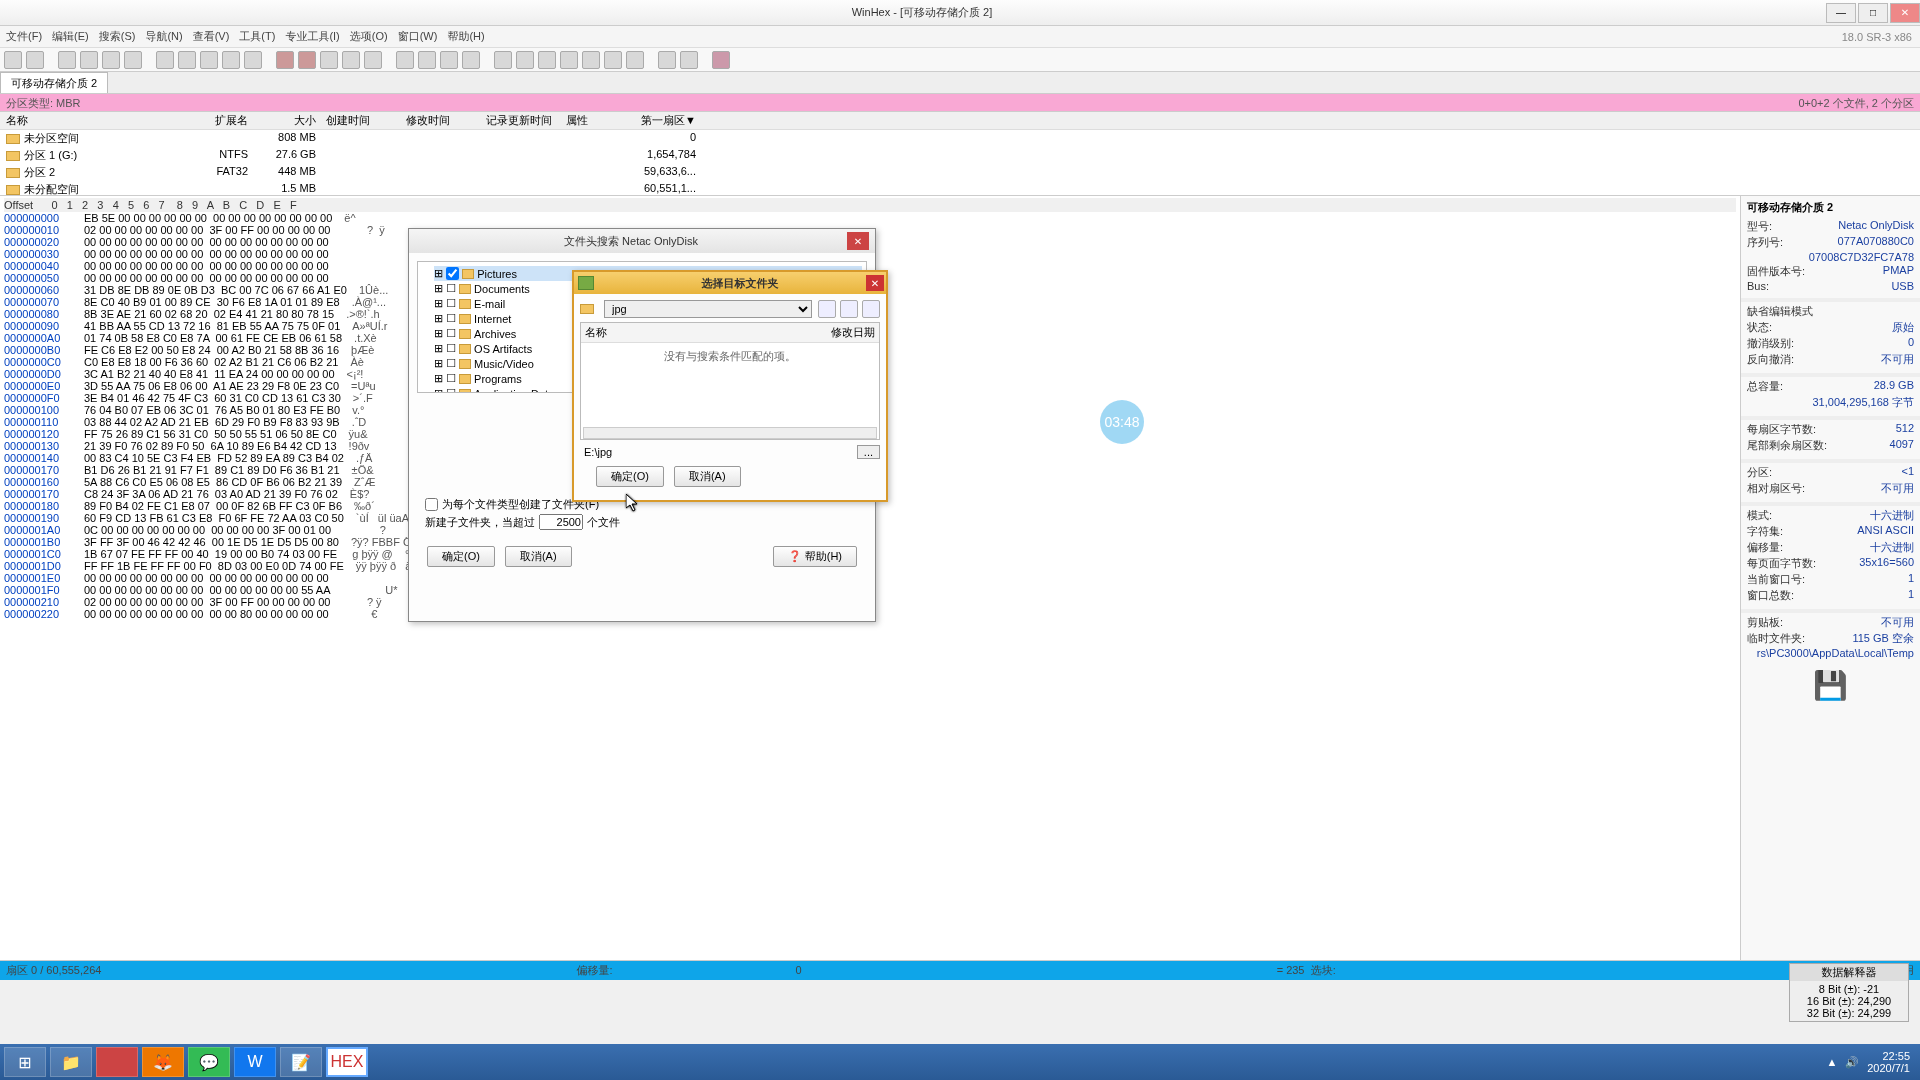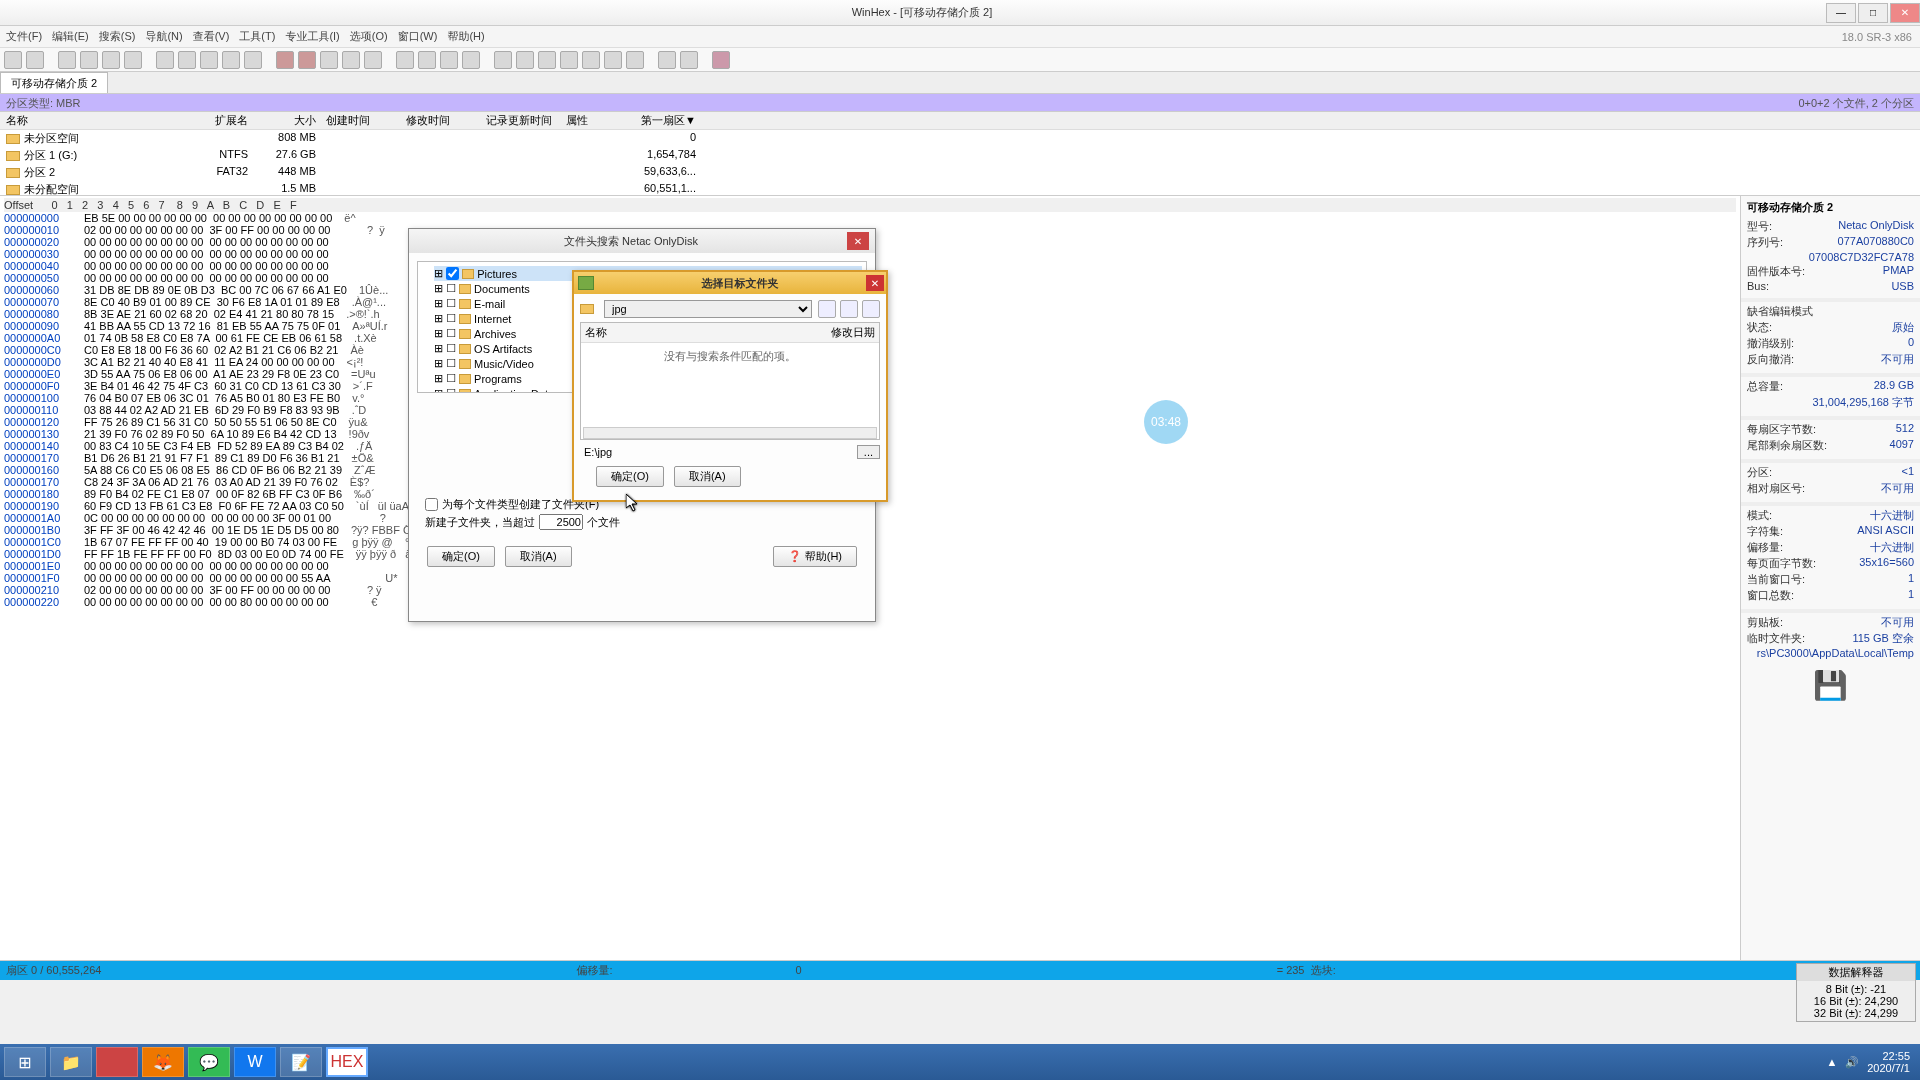--- a/index.html
+++ b/index.html
@@ -10,21 +10,21 @@
 .titlebar .winbtn { width:30px; height:20px; border:1px solid #bbb; margin-left:2px; background:#eee; display:flex; align-items:center; justify-content:center; font-size:10px; }
 .titlebar .winbtn.close { background:#e88; color:#fff; }
 .menubar { height:22px; background:#f5f5f5; display:flex; align-items:center; padding:0 6px; gap:10px; border-bottom:1px solid #ddd; position:relative; }
 .menubar span { color:#444; }
 .menubar .ver { position:absolute; right:8px; color:#888; }
 .toolbar { height:24px; background:#f8f8f8; border-bottom:1px solid #ccc; display:flex; align-items:center; padding:0 4px; gap:4px; }
 .tbicon { width:18px; height:18px; background:#d8d8d8; border:1px solid #aaa; border-radius:2px; }
 .tbsep { width:6px; }
 .tabbar { height:22px; background:#eee; border-bottom:1px solid #ccc; display:flex; }
 .tab { padding:3px 10px; background:#fff; border:1px solid #bbb; border-bottom:none; font-size:11px; }
-.infobar { height:18px; background:#c4b5fd; border-bottom:1px solid #ccc; padding:2px 6px; color:#555; display:flex; justify-content:space-between; }
+.infobar { height:18px; background:#f9a8d4; border-bottom:1px solid #ccc; padding:2px 6px; color:#555; display:flex; justify-content:space-between; }
 .upper { height:84px; background:#fff; border-bottom:1px solid #ccc; display:flex; flex-direction:column; }
 .uhdr, .urow { display:flex; padding:1px 6px; }
 .uhdr { background:#f0f0f0; border-bottom:1px solid #ddd; }
 .ucol1{width:190px}.ucol2{width:60px;text-align:right;padding-right:8px}.ucol3{width:70px;text-align:right;padding-right:10px}.ucol4{width:80px}.ucol5{width:80px}.ucol6{width:80px}.ucol7{width:50px}.ucol8{width:80px;text-align:right}
 .folder-ico { display:inline-block; width:14px; height:10px; background:#f3c562; border:1px solid #c89b3a; margin-right:4px; vertical-align:middle; }
 .main { display:flex; height:764px; position:relative; }
 .hexpane { flex:1; background:#fff; overflow:hidden; font-family:Consolas,monospace; font-size:12px; padding:2px 4px; position:relative; }
 .hexhdr { color:#333; background:#f0f0f0; padding:1px 0; white-space:pre; }
 .hexline { white-space:pre; color:#000; }
 .hexline .off { color:#0040c0; display:inline-block; width:80px; }
@@ -67,22 +67,22 @@
 .m2list { border:1px solid #bbb; background:#fff; height:118px; margin-top:4px; position:relative; }
 .m2listhdr { display:flex; background:#f4f4f4; border-bottom:1px solid #ddd; padding:2px 4px; }
 .m2listhdr span:first-child { flex:1; }
 .m2empty { text-align:center; color:#666; padding:6px; }
 .m2sel { display:flex; align-items:center; gap:4px; margin-top:4px; }
 .m2sel .pth { flex:1; padding:2px 4px; }
 .m2sel .dotbtn { border:1px solid #999; padding:0 6px; background:#eee; }
 .m2btns { display:flex; gap:10px; justify-content:flex-start; margin-top:6px; padding-left:16px;}
 .cursor { position:absolute; left:626px; top:494px; width:14px; height:18px; pointer-events:none; }
 .cursor svg { filter:drop-shadow(0 0 1px #000); }
-.timebubble { position:absolute; left:1144px; top:400px; width:44px; height:44px; border-radius:50%; background:rgba(120,200,240,.7); display:flex; align-items:center; justify-content:center; color:#fff; font-size:12px; }
-.dataparser { position:absolute; right:4px; bottom:58px; width:120px; background:#eee; border:1px solid #aaa; padding:2px 4px; text-align:center; font-size:10px;margin-top:32px; }
+.timebubble { position:absolute; left:1100px; top:400px; width:44px; height:44px; border-radius:50%; background:rgba(120,200,240,.7); display:flex; align-items:center; justify-content:center; color:#fff; font-size:14px; }
+.dataparser { position:absolute; right:11px; bottom:58px; width:120px; background:#eee; border:1px solid #aaa; padding:2px 4px; text-align:center; font-size:10px;margin-top:32px; }
 </style>
 </head>
 <body>
 
 <div class="titlebar">
   <span style="width:20px"></span>
   <span class="title">WinHex - [可移动存储介质 2]</span>
   <div class="winbtns">
     <div class="winbtn">—</div>
     <div class="winbtn">□</div>
@@ -216,20 +216,21 @@
         <div class="hexline"><span class="off">000000010</span>02 00 00 00 00 00 00 00  3F 00 FF 00 00 00 00 00<span class="ascii-start">        ?  ÿ</span></div>
         <div class="hexline"><span class="off">000000020</span>00 00 00 00 00 00 00 00  00 00 00 00 00 00 00 00<span class="ascii-start"></span></div>
         <div class="hexline"><span class="off">000000030</span>00 00 00 00 00 00 00 00  00 00 00 00 00 00 00 00<span class="ascii-start"></span></div>
         <div class="hexline"><span class="off">000000040</span>00 00 00 00 00 00 00 00  00 00 00 00 00 00 00 00<span class="ascii-start"></span></div>
         <div class="hexline"><span class="off">000000050</span>00 00 00 00 00 00 00 00  00 00 00 00 00 00 00 00<span class="ascii-start"></span></div>
         <div class="hexline"><span class="off">000000060</span>31 DB 8E DB 89 0E 0B D3  BC 00 7C 06 67 66 A1 E0<span class="ascii-start">1Ûè...</span></div>
         <div class="hexline"><span class="off">000000070</span>8E C0 40 B9 01 00 89 CE  30 F6 E8 1A 01 01 89 E8<span class="ascii-start">.À@¹...</span></div>
         <div class="hexline"><span class="off">000000080</span>8B 3E AE 21 60 02 68 20  02 E4 41 21 80 80 78 15<span class="ascii-start">.&gt;®!`.h</span></div>
         <div class="hexline"><span class="off">000000090</span>41 BB AA 55 CD 13 72 16  81 EB 55 AA 75 75 0F 01<span class="ascii-start">A»ªUÍ.r</span></div>
         <div class="hexline"><span class="off">0000000A0</span>01 74 0B 58 E8 C0 E8 7A  00 61 FE CE EB 06 61 58<span class="ascii-start">.t.Xè</span></div>
+        <div class="hexline"><span class="off">0000000B0</span>FE C6 E8 E2 00 50 E8 24  00 A2 B0 21 58 8B 36 16<span class="ascii-start">þÆè</span></div>
         <div class="hexline"><span class="off">0000000C0</span>C0 E8 E8 18 00 F6 36 60  02 A2 B1 21 C6 06 B2 21<span class="ascii-start">Àè</span></div>
         <div class="hexline"><span class="off">0000000D0</span>3C A1 B2 21 40 40 E8 41  11 EA 24 00 00 00 00 00<span class="ascii-start">&lt;¡²!</span></div>
         <div class="hexline"><span class="off">0000000E0</span>3D 55 AA 75 06 E8 06 00  A1 AE 23 29 F8 0E 23 C0<span class="ascii-start">=Uªu</span></div>
         <div class="hexline"><span class="off">0000000F0</span>3E B4 01 46 42 75 4F C3  60 31 C0 CD 13 61 C3 30<span class="ascii-start">&gt;´.F</span></div>
         <div class="hexline"><span class="off">000000100</span>76 04 B0 07 EB 06 3C 01  76 A5 B0 01 80 E3 FE B0<span class="ascii-start">v.°</span></div>
         <div class="hexline"><span class="off">000000110</span>03 88 44 02 A2 AD 21 EB  6D 29 F0 B9 F8 83 93 9B<span class="ascii-start">.ˆD</span></div>
         <div class="hexline"><span class="off">000000120</span>FF 75 26 89 C1 56 31 C0  50 50 55 51 06 50 8E C0<span class="ascii-start">ÿu&amp;</span></div>
         <div class="hexline"><span class="off">000000130</span>21 39 F0 76 02 89 F0 50  6A 10 89 E6 B4 42 CD 13<span class="ascii-start">!9ðv</span></div>
         <div class="hexline"><span class="off">000000140</span>00 83 C4 10 5E C3 F4 EB  FD 52 89 EA 89 C3 B4 02<span class="ascii-start">.ƒÄ</span></div>
         <div class="hexline"><span class="off">000000170</span>B1 D6 26 B1 21 91 F7 F1  89 C1 89 D0 F6 36 B1 21<span class="ascii-start">±Ö&amp;</span></div>

